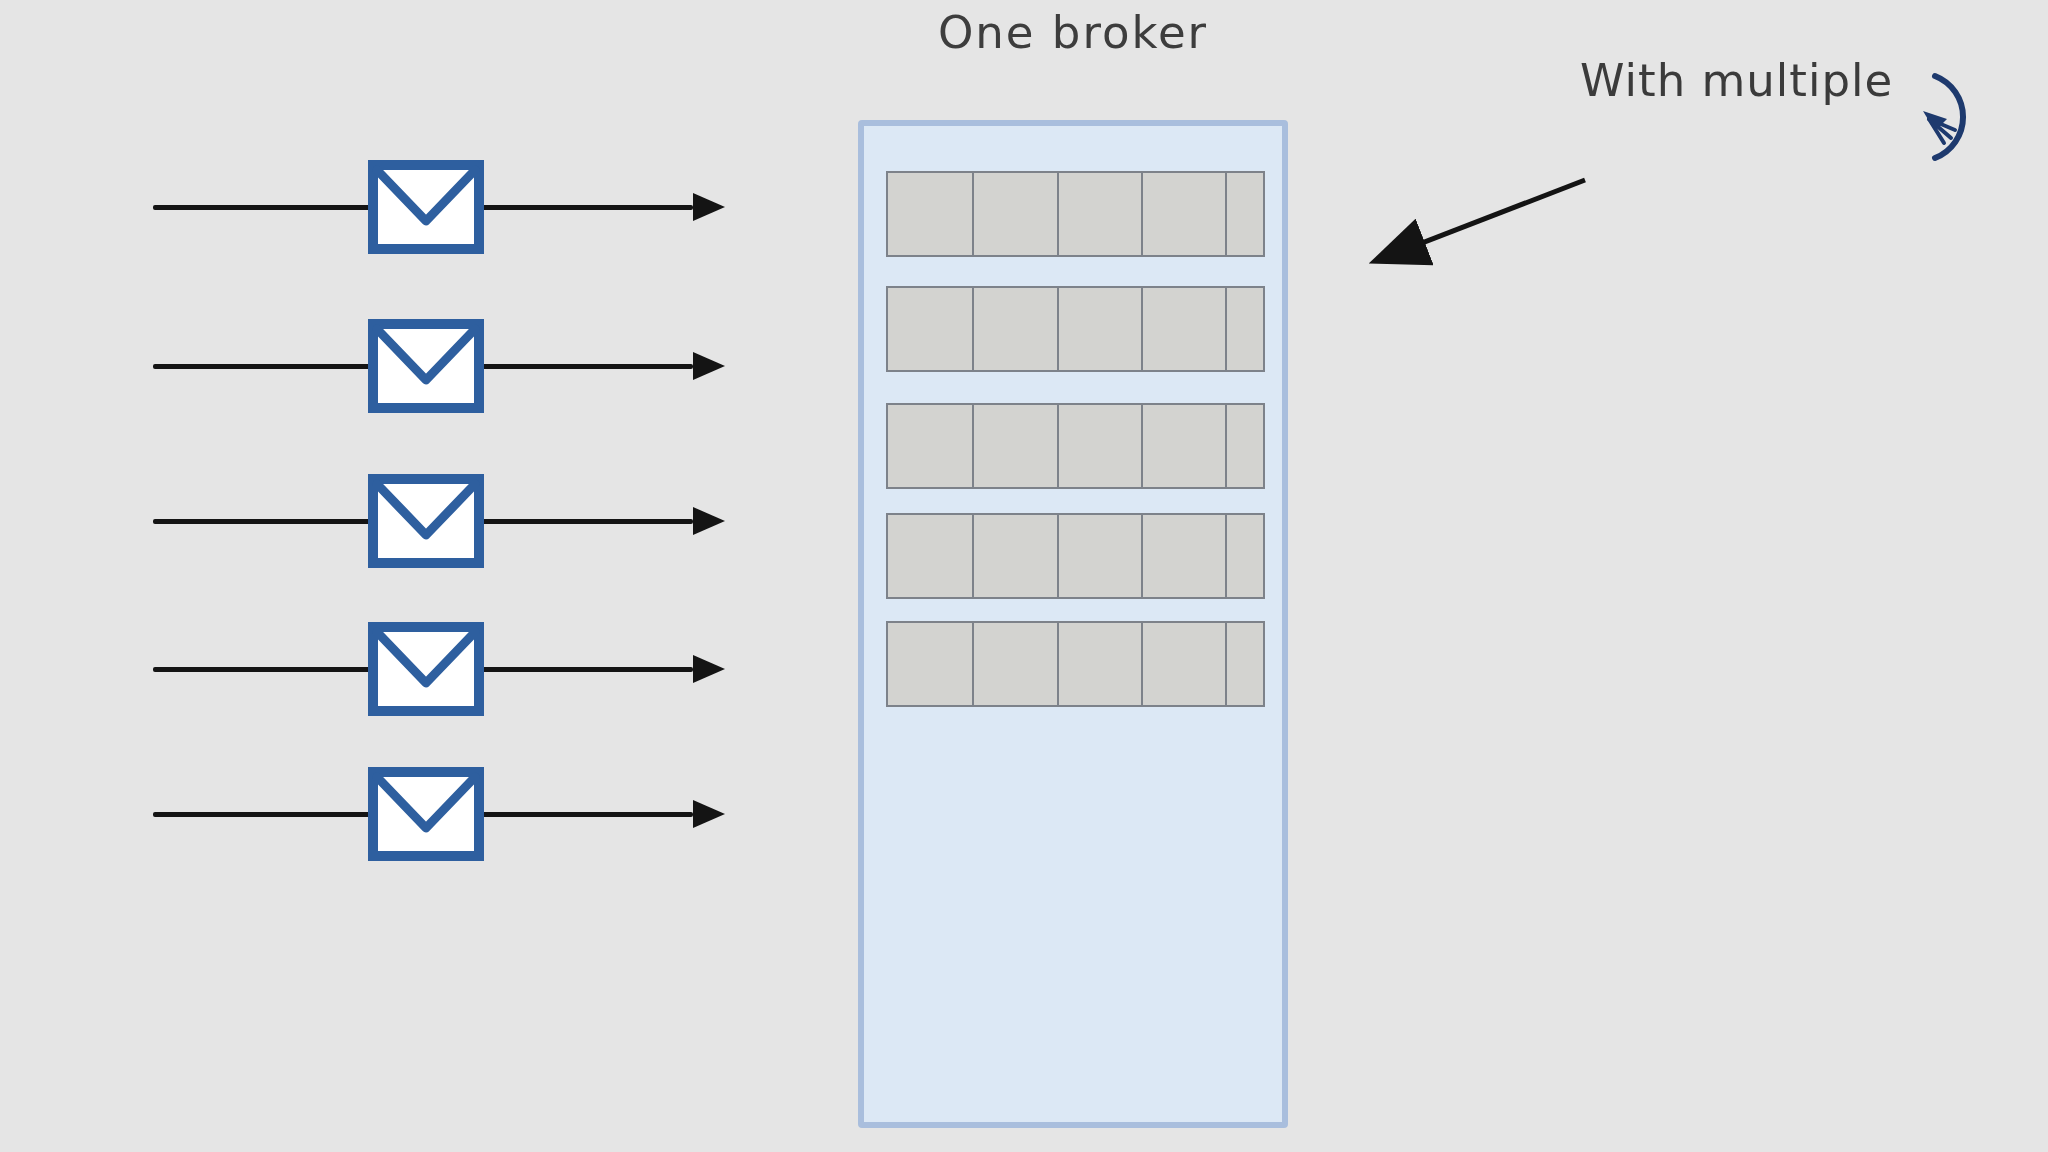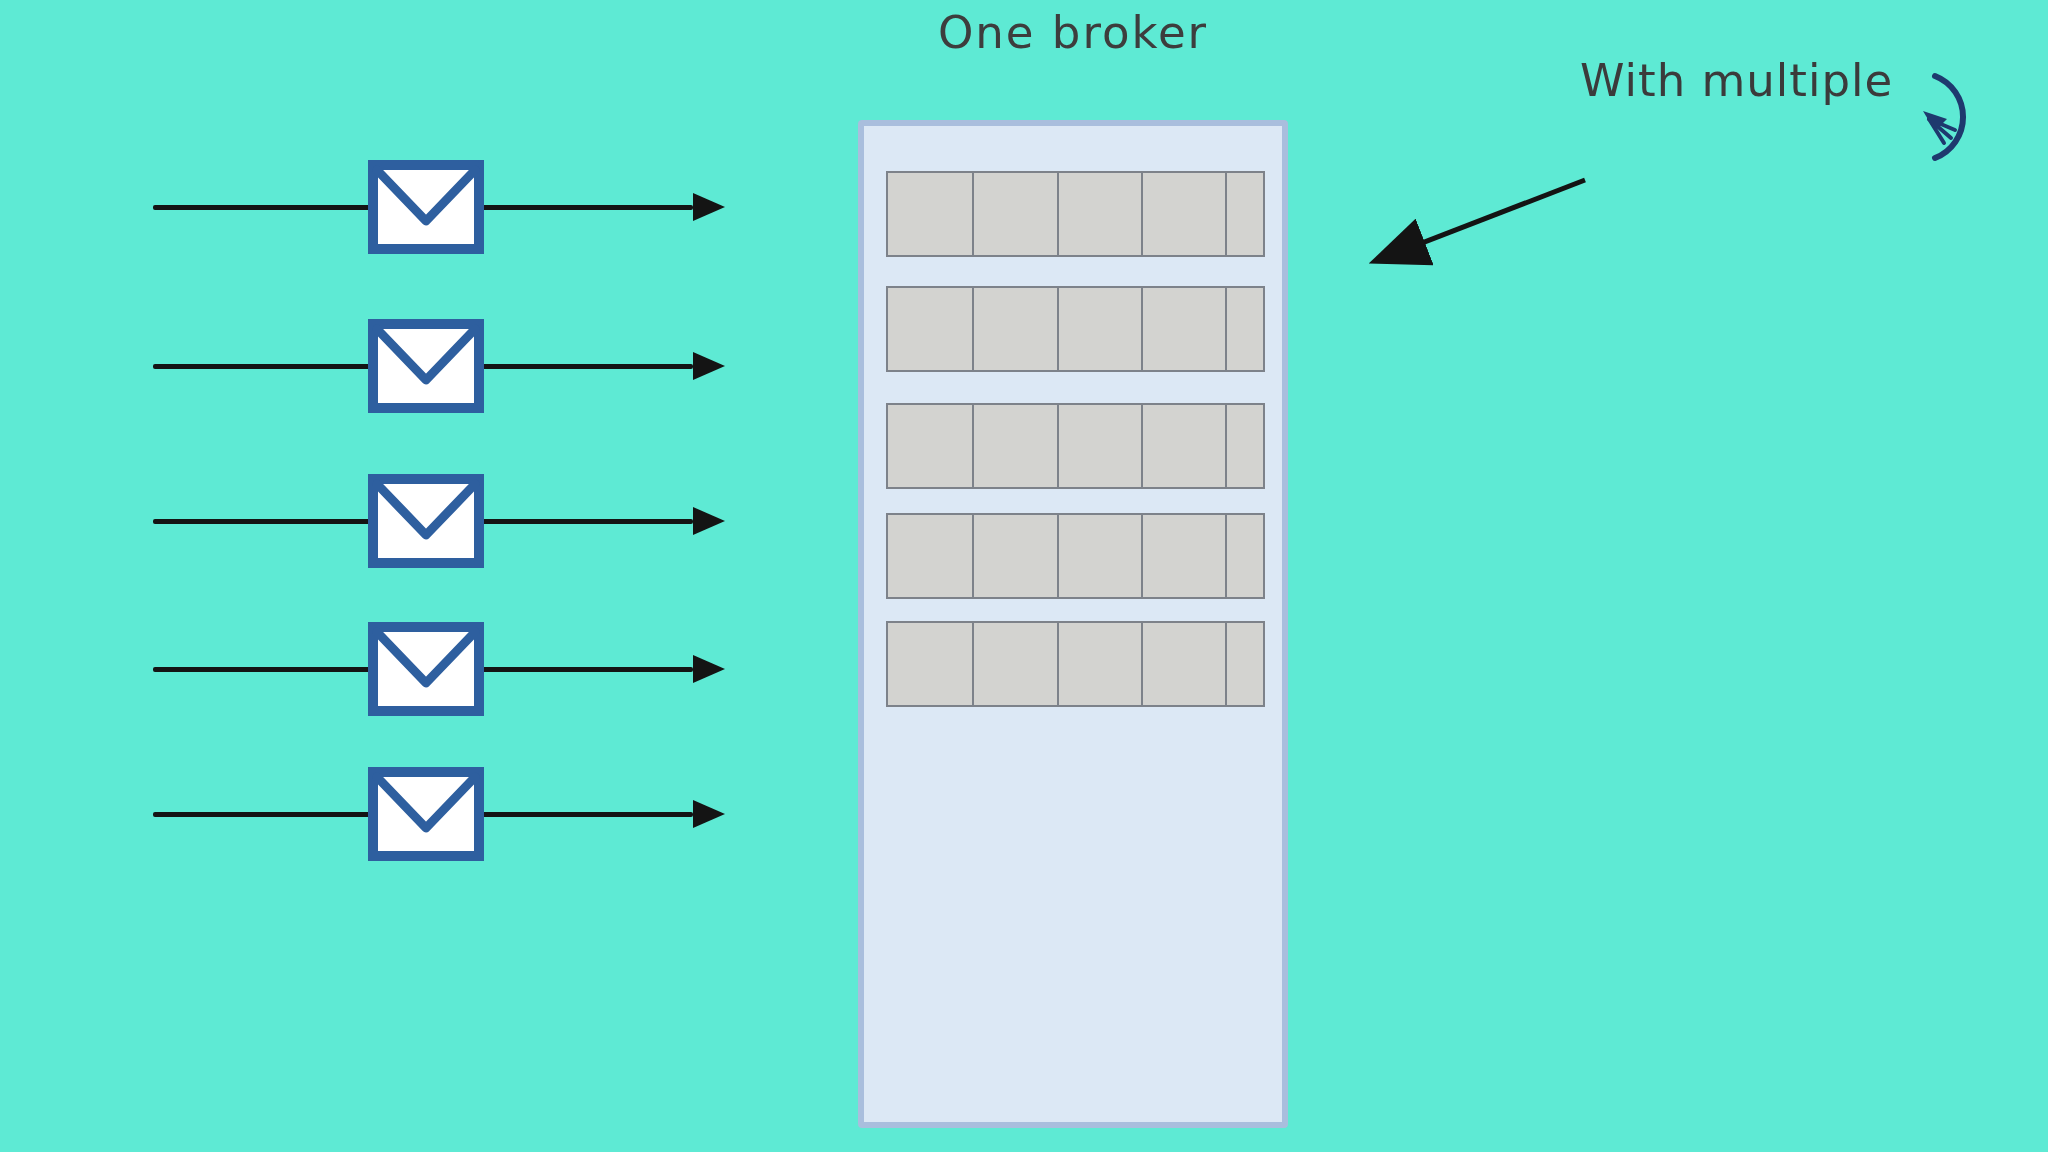--- a/index.html
+++ b/index.html
@@ -1,20 +1,20 @@
 <!DOCTYPE html>
 <html><head>
 <meta charset="utf-8">
 <style>
   html, body { margin: 0; padding: 0; }
   .canvas {
     position: relative;
     width: 2048px;
     height: 1152px;
-    background: #5eead4;
+    background: #e5e5e5;
     font-family: "DejaVu Sans", sans-serif;
     overflow: hidden;
   }
 
   
   .broker-title {
     position: absolute;
     left: 858px;
     top: 6px;
     width: 430px;

